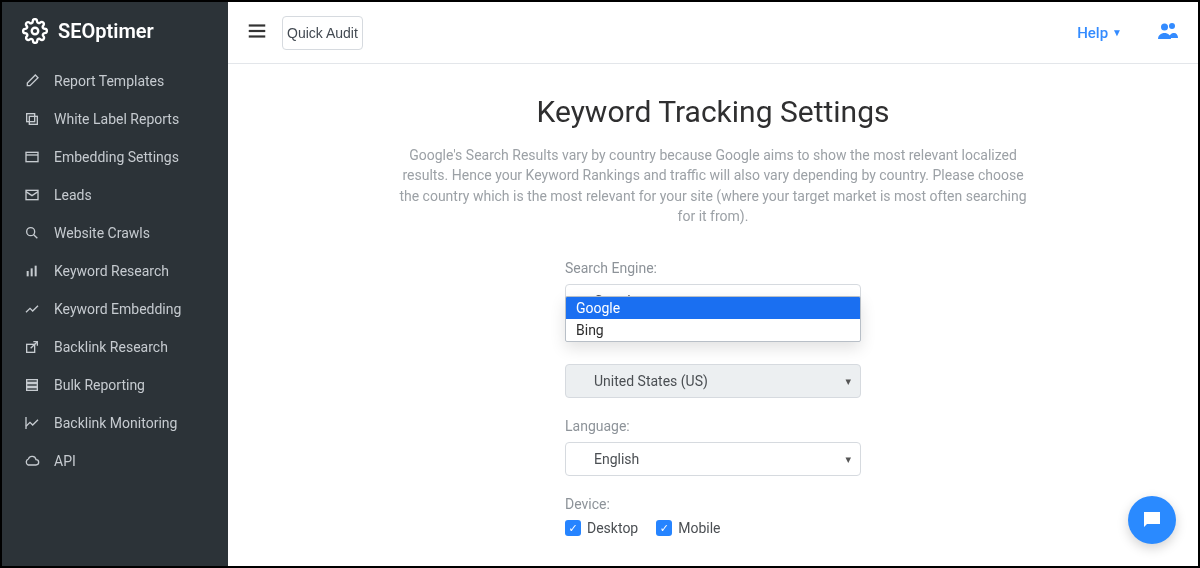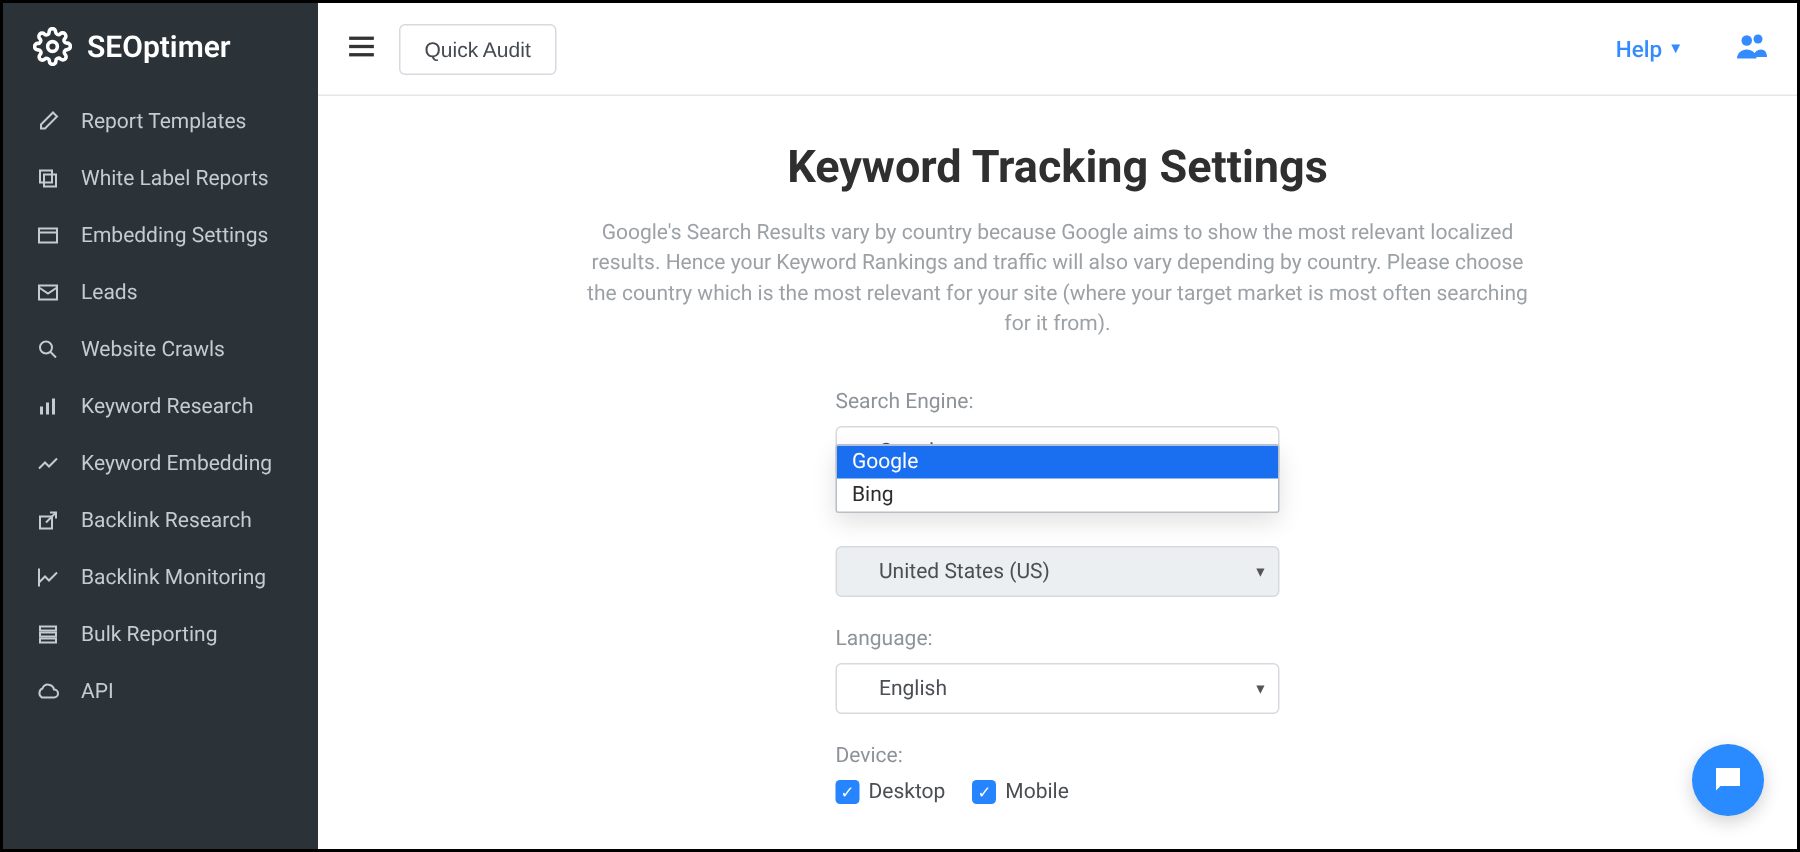--- a/index.html
+++ b/index.html
@@ -1,34 +1,34 @@
 <!DOCTYPE html>
 <html><head>
 <meta charset="utf-8">
 <style>
 * { margin: 0; padding: 0; box-sizing: border-box; }
 body { font-family: -apple-system, BlinkMacSystemFont, "Segoe UI", Roboto, "Helvetica Neue", Arial, sans-serif; background: #fff; color: #333; }
 .app { width: 1200px; height: 568px; border: 2px solid #000; position: relative; overflow: hidden; display: flex; }
-.sidebar { width: 210px; background: #2c3338; color: #a7adb2; flex-shrink: 0; overflow-y: auto; }
+.sidebar { width: 226px; background: #2c3338; color: #a7adb2; flex-shrink: 0; overflow-y: auto; }
 .brand { display: flex; align-items: center; padding: 16px 20px 18px; color: #fff; }
 .brand svg { margin-right: 10px; }
 .brand-text { font-size: 20px; font-weight: 600; color: #fff; }
 .nav-item { display: flex; align-items: center; padding: 11px 22px; font-size: 14px; color: #c6cbd0; cursor: pointer; gap: 14px; }
 .nav-icon { width: 16px; height: 16px; display: inline-flex; align-items: center; justify-content: center; flex-shrink: 0; }
 .main { flex: 1; display: flex; flex-direction: column; background: #fff; overflow: hidden; }
 .topbar { height: 62px; border-bottom: 1px solid #e3e6ea; display: flex; align-items: center; padding: 0 18px; gap: 14px; }
 .hamburger { cursor: pointer; color: #333; }
 .url-input { background: #eceff1; border: none; border-radius: 4px; padding: 9px 14px; font-size: 14px; width: 200px; color: #6b7280; }
-.quick-audit { background: #fff; border: 1px solid #d6dadf; border-radius: 4px; padding: 8px 16px; font-size: 14px; color: #434a52; cursor: pointer; }
+.quick-audit { background: #fff; border: 1px solid #d6dadf; border-radius: 4px; padding: 8px 4px; font-size: 14px; color: #434a52; cursor: pointer; }
 .topbar-spacer { flex: 1; }
 .help-link { color: #338bff; font-size: 15px; font-weight: 500; cursor: pointer; display: flex; align-items: center; gap: 4px; }
 .help-caret { font-size: 10px; }
 .users-icon { color: #338bff; margin-left: 20px; cursor: pointer; }
 .content { flex: 1; overflow-y: auto; padding: 30px 40px; display: flex; flex-direction: column; align-items: center; position: relative; }
-.page-title { font-size: 30px; font-weight: 700; color: #2f2f30; margin-bottom: 16px; text-align: center; }
+.page-title { font-size: 30px; font-weight: 400; color: #2f2f30; margin-bottom: 16px; text-align: center; }
 .page-desc { max-width: 640px; text-align: center; color: #9ca1a6; font-size: 14px; line-height: 1.45; margin-bottom: 34px; }
 .form-wrap { width: 296px; position: relative; }
 .form-group { margin-bottom: 20px; position: relative; }
 .form-label { display: block; font-size: 14px; color: #8d9399; margin-bottom: 8px; }
 .form-select { width: 100%; border: 1px solid #d6dadf; border-radius: 4px; padding: 8px 30px 8px 28px; font-size: 14px; color: #4b4f53; background: #fff; appearance: none; cursor: pointer; position: relative; }
 .select-wrap { position: relative; }
 .select-caret { position: absolute; right: 10px; top: 50%; transform: translateY(-50%); pointer-events: none; color: #555; font-size: 11px; }
 .form-select.grey { background: #eceff1; }
 .dropdown { position: absolute; top: 36px; left: 0; right: 0; background: #fff; border: 1px solid #b8bfc7; border-radius: 2px; box-shadow: 0 6px 16px rgba(0,0,0,0.12); z-index: 50; overflow: hidden; }
 .dropdown-option { padding: 3px 10px; font-size: 14px; color: #2d2d2d; cursor: pointer; }
@@ -119,35 +119,35 @@
               <path d="M14 4h6v6"></path>
               <path d="M20 4L10 14"></path>
               <rect x="4" y="8" width="12" height="12"></rect>
             </svg>
           </span>
           <span>Backlink Research</span>
         </div>
         <div class="nav-item">
           <span class="nav-icon">
             <svg width="16" height="16" viewBox="0 0 24 24" fill="none" stroke="currentColor" stroke-width="2">
-              <polyline points="3 17 9 11 13 15 21 7"></polyline>
-              <polyline points="3 21 3 3"></polyline>
-            </svg>
-          </span>
-          <span>Backlink Monitoring</span>
-        </div>
-        <div class="nav-item">
-          <span class="nav-icon">
-            <svg width="16" height="16" viewBox="0 0 24 24" fill="none" stroke="currentColor" stroke-width="2">
               <rect x="4" y="4" width="16" height="4"></rect>
               <rect x="4" y="10" width="16" height="4"></rect>
               <rect x="4" y="16" width="16" height="4"></rect>
             </svg>
           </span>
           <span>Bulk Reporting</span>
+        </div>
+        <div class="nav-item">
+          <span class="nav-icon">
+            <svg width="16" height="16" viewBox="0 0 24 24" fill="none" stroke="currentColor" stroke-width="2">
+              <polyline points="3 17 9 11 13 15 21 7"></polyline>
+              <polyline points="3 21 3 3"></polyline>
+            </svg>
+          </span>
+          <span>Backlink Monitoring</span>
         </div>
         <div class="nav-item">
           <span class="nav-icon">
             <svg width="16" height="16" viewBox="0 0 24 24" fill="none" stroke="currentColor" stroke-width="2">
               <path d="M18 18a4 4 0 0 0 0-8 6 6 0 0 0-11.5-1A5 5 0 0 0 6 18h12z"></path>
             </svg>
           </span>
           <span>API</span>
         </div>
       </nav>

